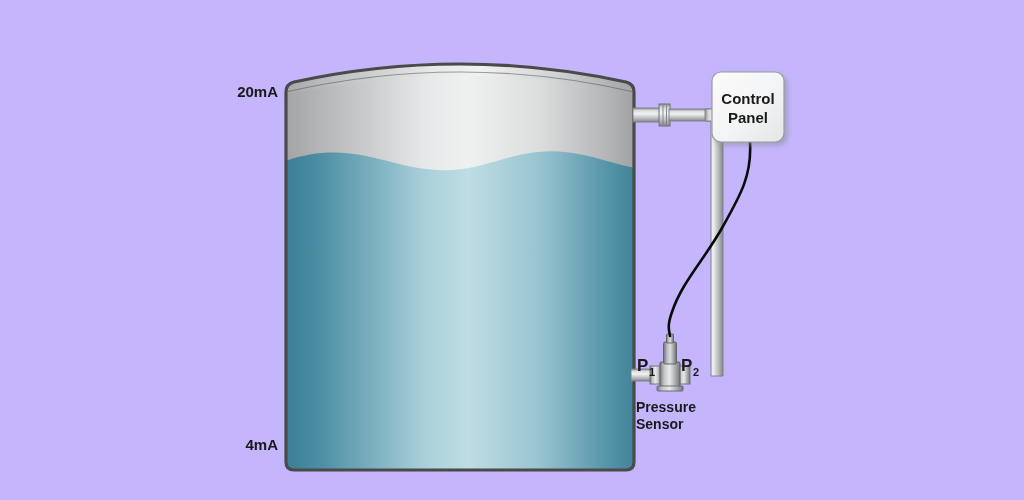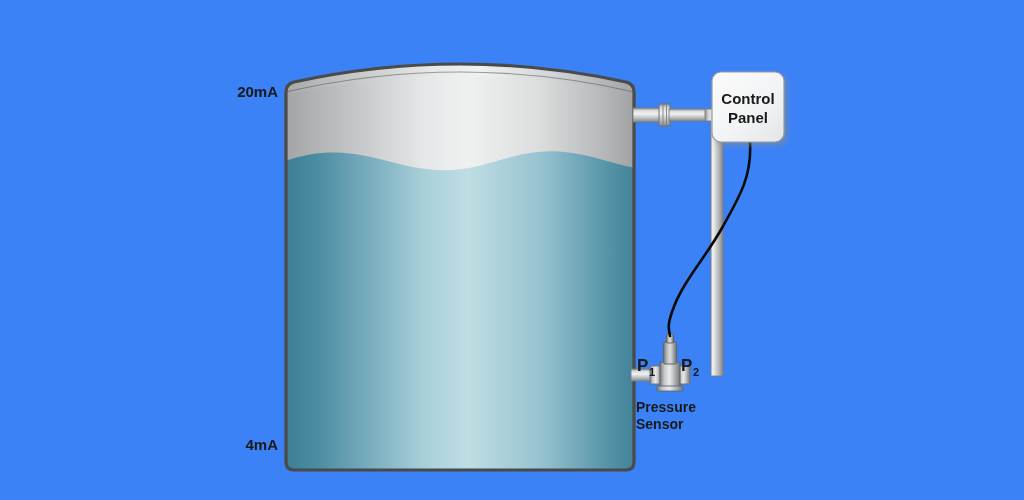--- a/index.html
+++ b/index.html
@@ -10,21 +10,21 @@
   body {
     width: 1024px;
     height: 500px;
     font-family: "Liberation Sans", sans-serif;
     overflow: hidden;
   }
   #stage {
     position: relative;
     width: 1024px;
     height: 500px;
-    background: #3b82f6;
+    background: #c4b5fd;
   }
   #diagram {
     position: absolute;
     left: 0;
     top: 0;
     width: 1024px;
     height: 500px;
   }
   .lbl {
     font-family: "Liberation Sans", sans-serif;

